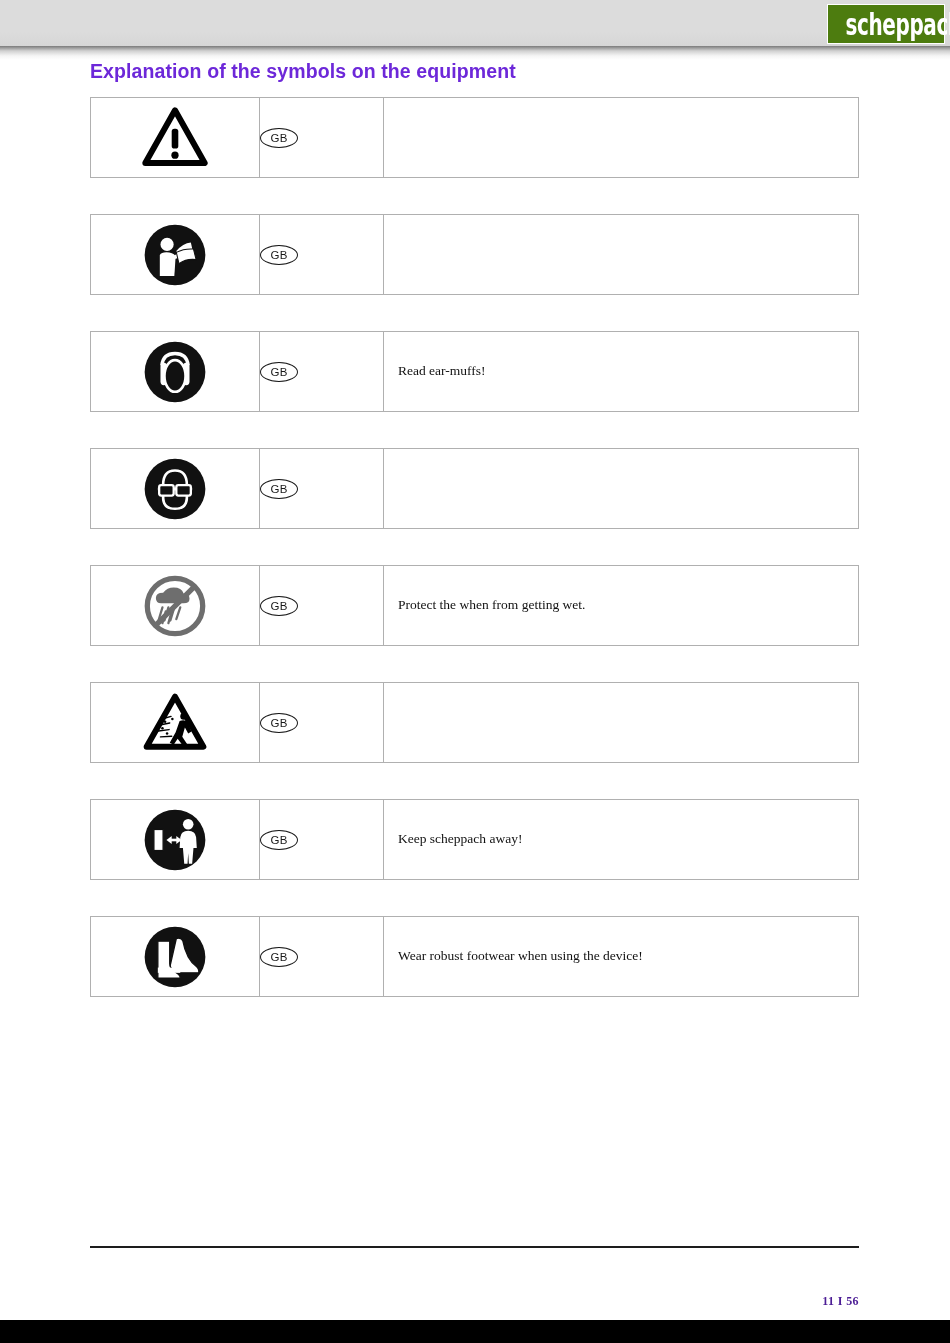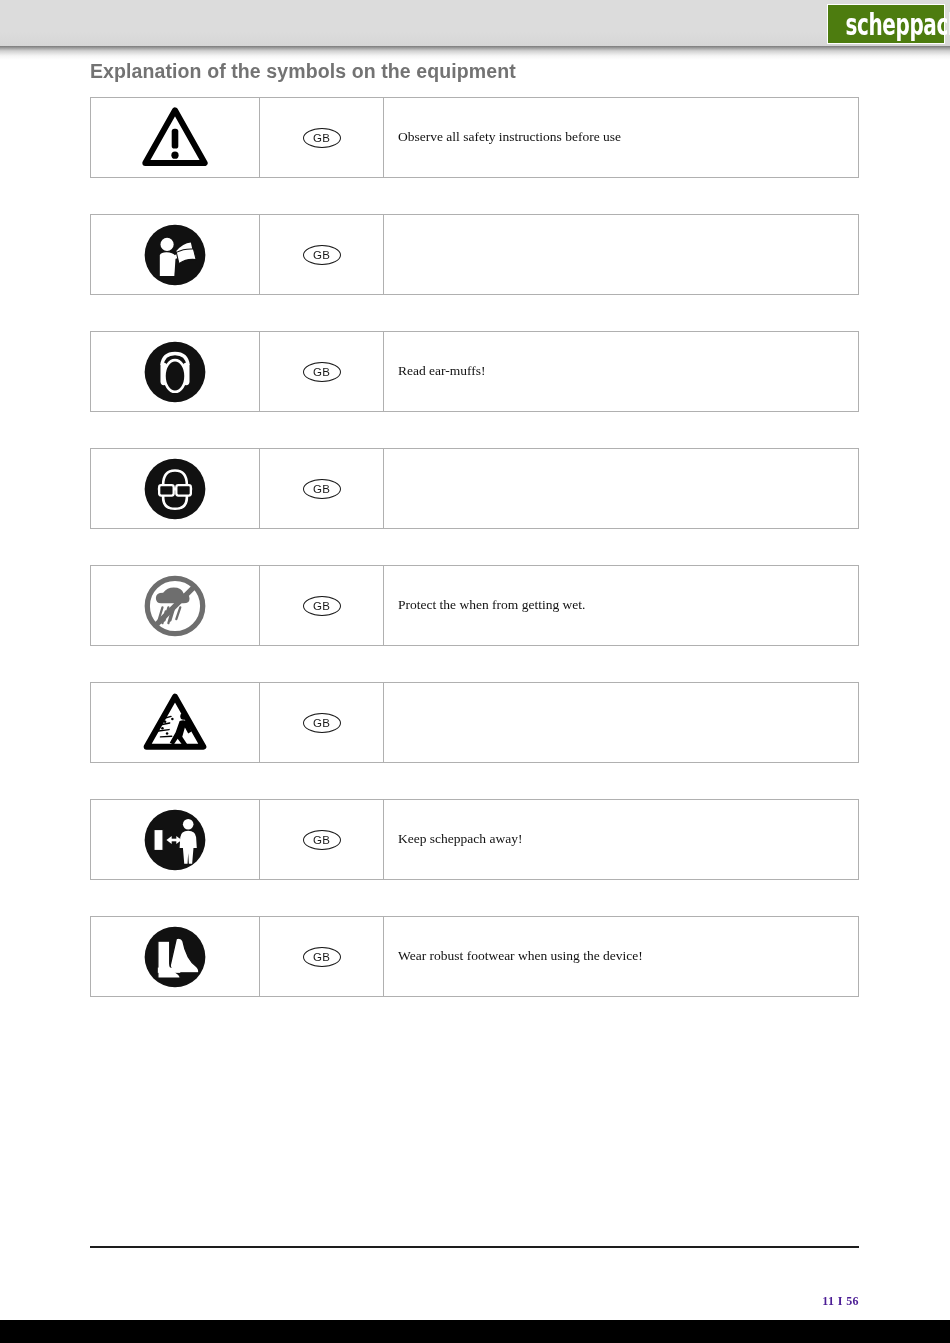--- a/index.html
+++ b/index.html
@@ -56,21 +56,21 @@
   }
 
   
   .page-title {
     position: absolute;
     top: 60px;
     left: 90px;
     font-family: "Liberation Sans", sans-serif;
     font-weight: bold;
     font-size: 19.5px;
-    color: #737373;
+    color: #6d28d9;
     letter-spacing: 0.1px;
   }
 
   
   .symbol-table {
     position: absolute;
     top: 97px;
     left: 90px;
     width: 769px;
   }
@@ -89,21 +89,21 @@
     display: flex;
     align-items: center;
     justify-content: center;
     box-sizing: border-box;
   }
   .cell-lang {
     width: 124px;
     border-right: 1px solid #b0b0b0;
     display: flex;
     align-items: center;
-    justify-content: center;
+    justify-content: flex-start;
     box-sizing: border-box;
   }
   .cell-text {
     flex: 1;
     display: flex;
     align-items: center;
     padding: 0 10px 0 14px;
     box-sizing: border-box;
   }
   .text-line {
@@ -176,23 +176,20 @@
   <div class="symbol-row">
     <div class="cell-icon">
       <svg class="icon-box" viewBox="0 0 100 100">
         <path d="M50 8 L95 88 L5 88 Z" fill="none" stroke="#000" stroke-width="9" stroke-linejoin="round"></path>
         <rect x="45" y="36" width="10" height="30" rx="4" fill="#000"></rect>
         <circle cx="50" cy="76" r="5.5" fill="#000"></circle>
       </svg>
     </div>
     <div class="cell-lang">
       <span class="lang-badge">GB</span>
-    </div>
-    <div class="cell-text">
-      <span class="text-line">Observe all safety instructions before use</span>
     </div>
   </div>
 
   <div class="symbol-row">
     <div class="cell-icon">
       <svg class="icon-box" viewBox="0 0 100 100">
         <circle cx="50" cy="50" r="46" fill="#111"></circle>
         <circle cx="38" cy="34" r="10" fill="#fff"></circle>
         <path d="M27 50 q2-4 10-4 q10 0 14 6 l-2 30 h-22 z" fill="#fff"></path>
         <path d="M47 52 l16-10 l4 4 l-16 10 z" fill="#fff"></path>

